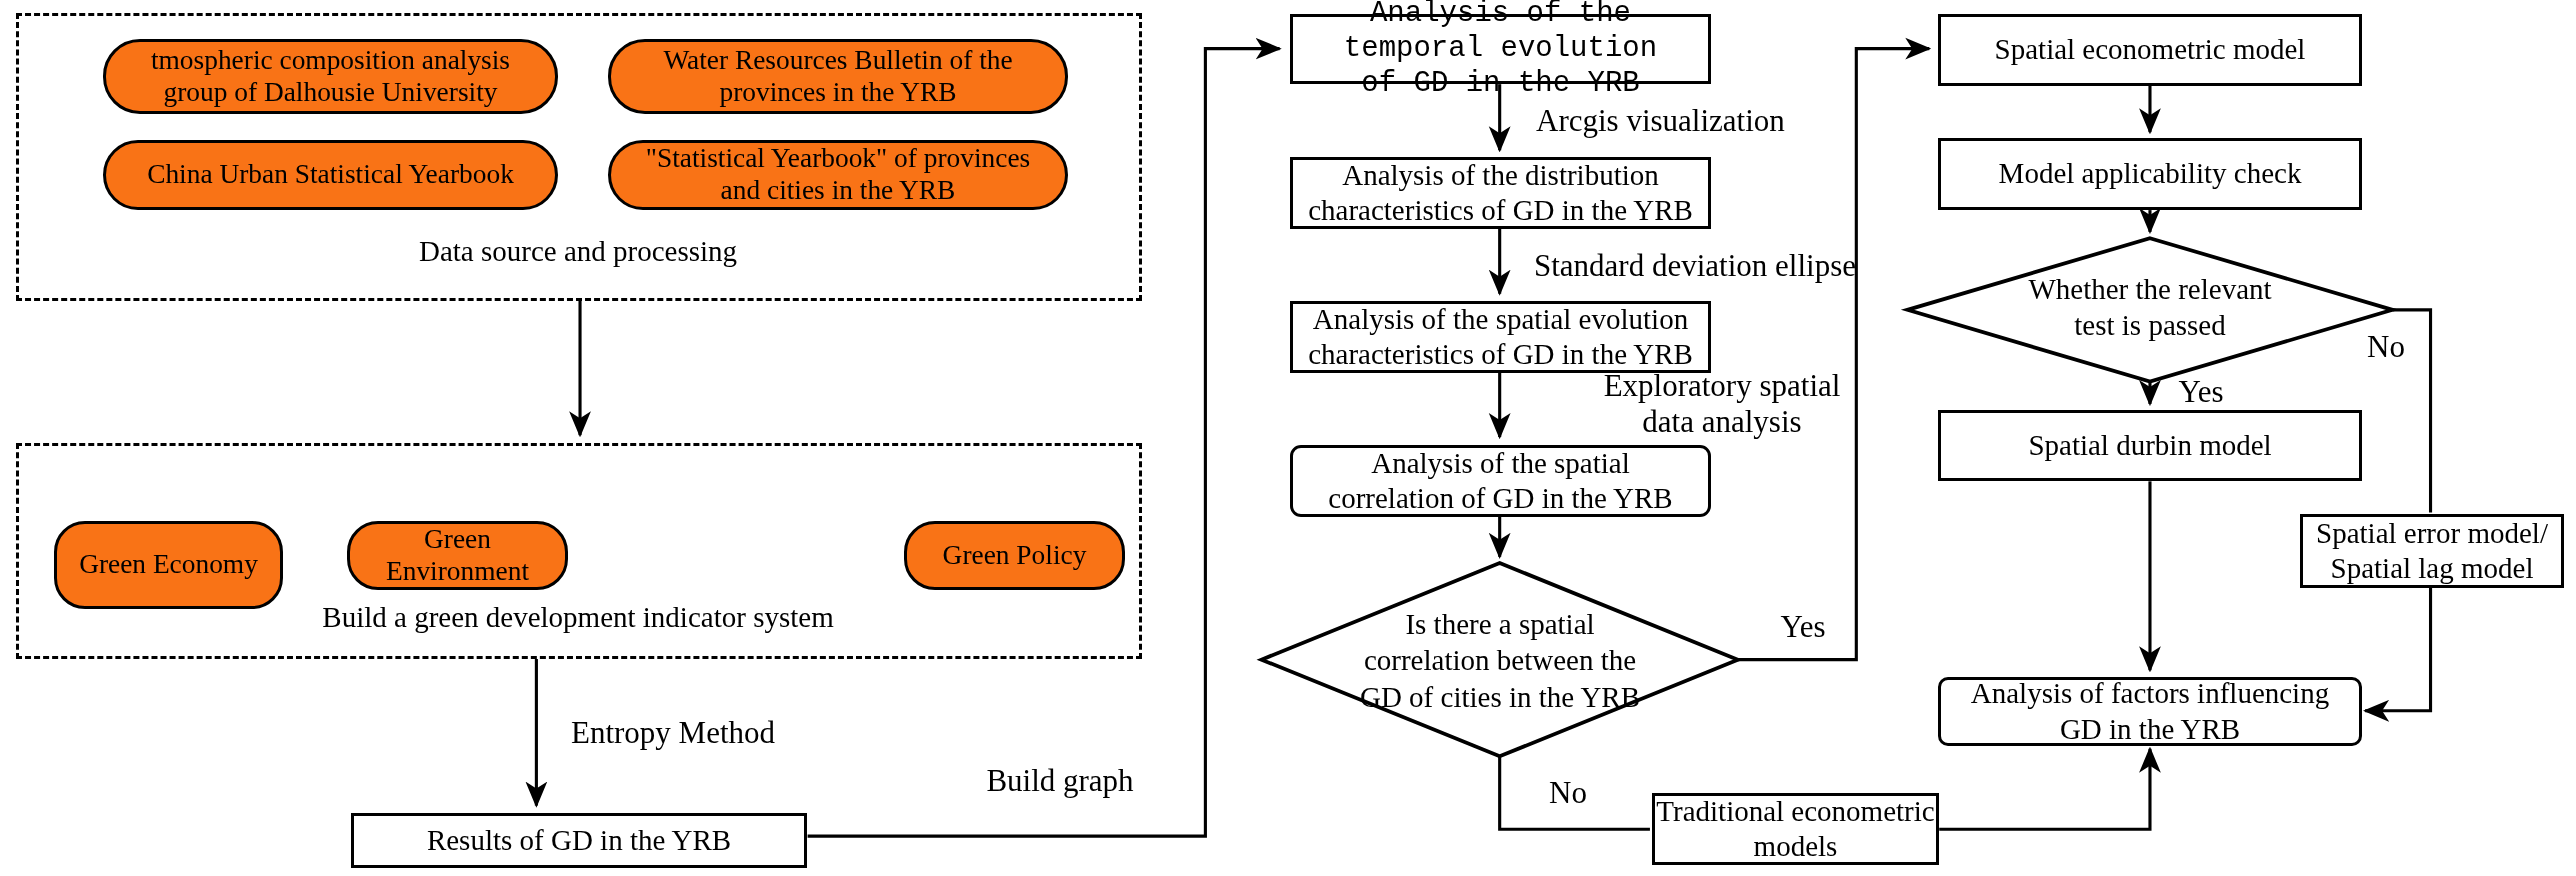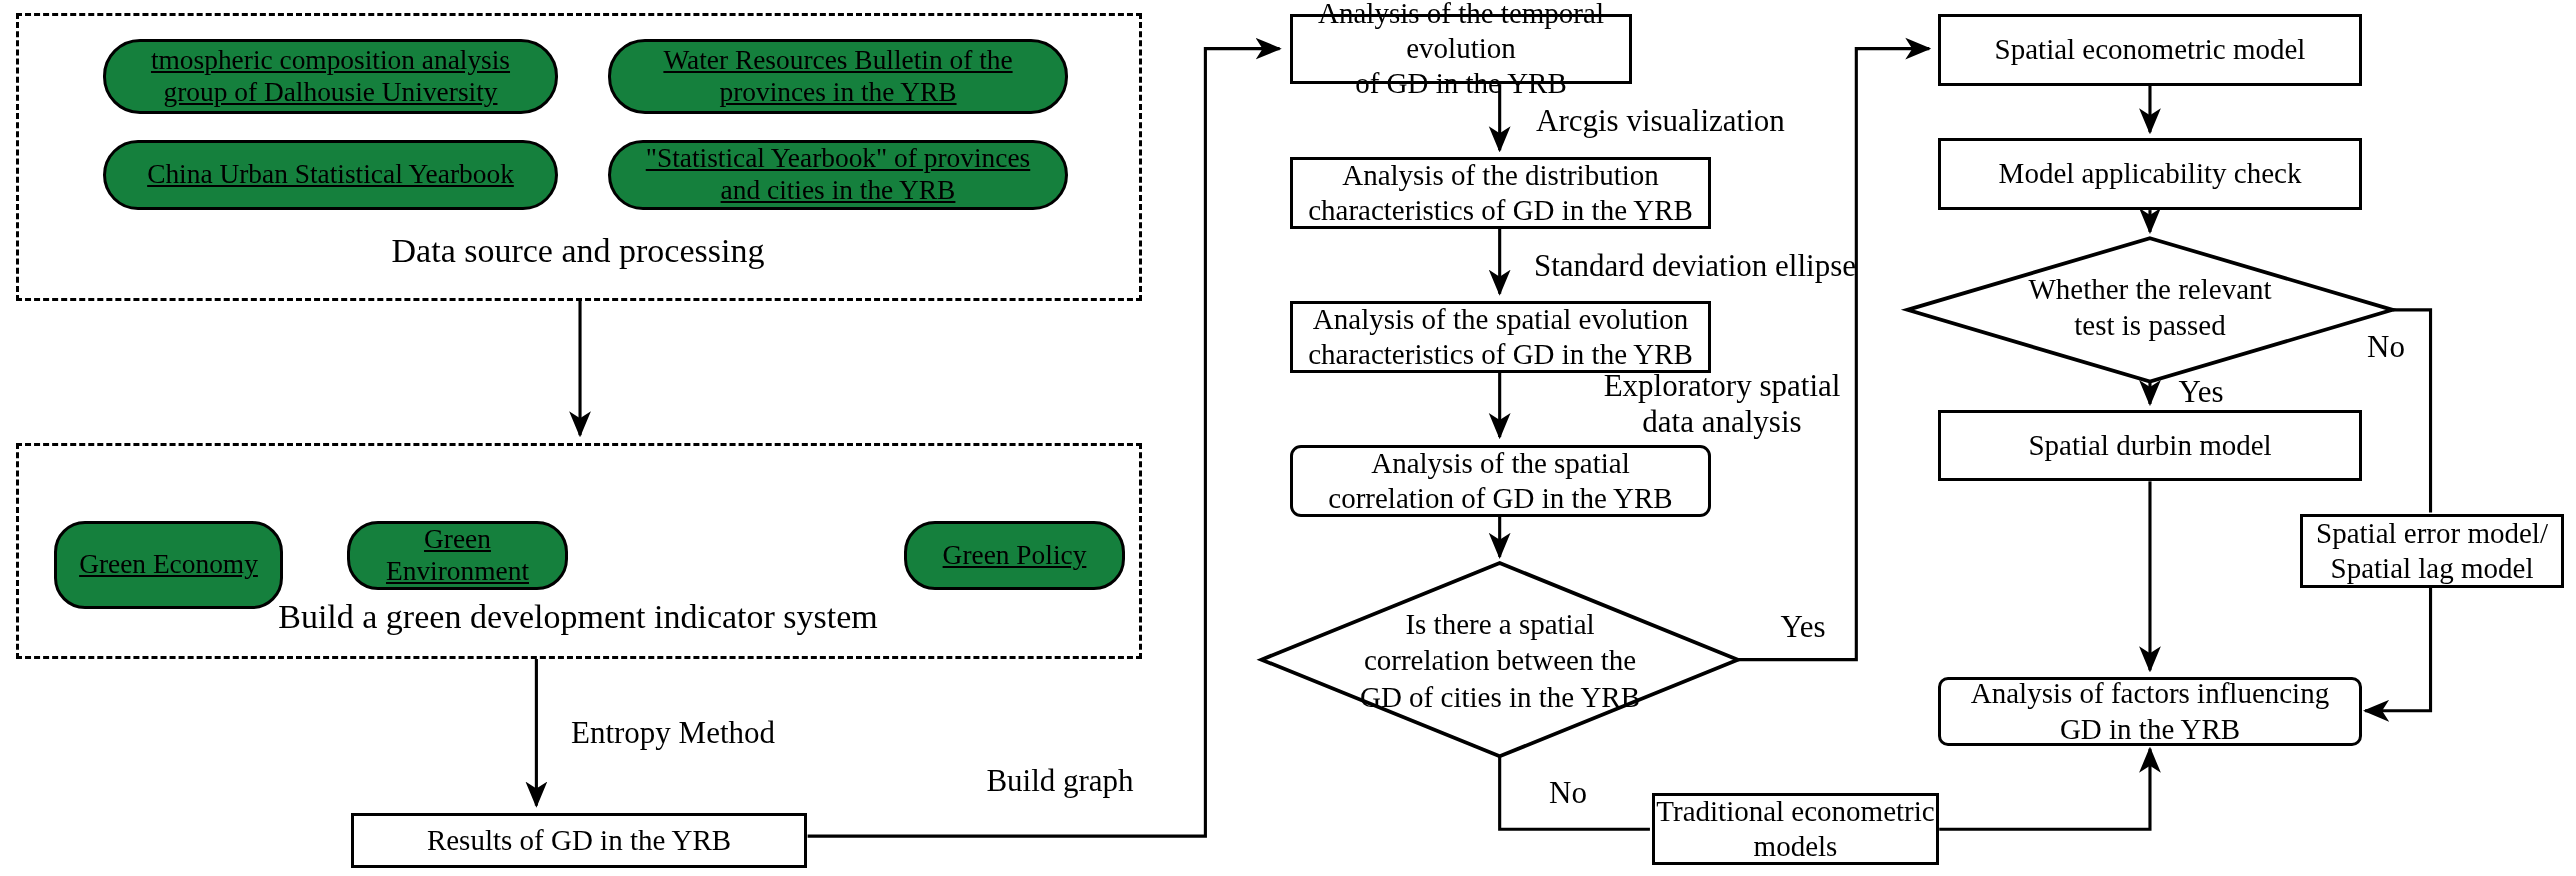--- a/index.html
+++ b/index.html
@@ -3,25 +3,25 @@
 <meta charset="utf-8">
 <style>
   html,body{margin:0;padding:0;background:#ffffff;}
   body{width:2576px;height:876px;position:relative;overflow:hidden;
        font-family:"Liberation Serif","DejaVu Serif",serif;color:#000;}
   #canvas{position:absolute;left:0;top:0;width:2576px;height:876px;}
   #wires{position:absolute;left:0;top:0;z-index:1;}
   .node{position:absolute;box-sizing:border-box;border:3.7px solid #000;background:#fff;
         display:flex;align-items:center;justify-content:center;text-align:center;
         font-size:29px;line-height:1.22;white-space:pre-line;z-index:2;}
-  .pill{position:absolute;box-sizing:border-box;border:3.1px solid #000;background:#15803d;
+  .pill{position:absolute;box-sizing:border-box;border:3.1px solid #000;background:#f97316;
         display:flex;align-items:center;justify-content:center;text-align:center;
-        font-size:27.4px;line-height:1.15;white-space:pre-line;border-radius:37px;z-index:2;text-decoration:underline;}
+        font-size:27.4px;line-height:1.15;white-space:pre-line;border-radius:37px;z-index:2;}
   .group{position:absolute;box-sizing:border-box;border:3.1px dashed #000;background:transparent;z-index:0;}
-  .caption{position:absolute;font-size:34px;text-align:center;transform:translate(-50%,-50%);
+  .caption{position:absolute;font-size:29px;text-align:center;transform:translate(-50%,-50%);
            white-space:nowrap;z-index:2;}
   .elabel{position:absolute;font-size:31px;z-index:2;white-space:pre-line;}
   .elabel.left{transform:translateY(-50%);}
   .elabel.center{transform:translate(-50%,-50%);text-align:center;}
   .dtext{position:absolute;transform:translate(-50%,-50%);text-align:center;
          font-size:29px;line-height:1.25;white-space:pre-line;z-index:3;}
   .yn{position:absolute;font-size:31px;transform:translate(-50%,-50%);z-index:3;}
 </style>
 </head>
 <body>
@@ -77,21 +77,21 @@
 
   <div class="group" style="left:15.6px;top:443px;width:1126px;height:216px;"></div>
   <div class="pill" style="left:54px;top:521px;width:229px;height:88px;border-radius:31px;">Green Economy</div>
   <div class="pill" style="left:347px;top:521px;width:221px;height:69px;border-radius:31px;">Green
 Environment</div>
   <div class="pill" style="left:904px;top:521px;width:221px;height:69px;border-radius:31px;">Green Policy</div>
   <div class="caption" style="left:578px;top:617px;">Build a green development indicator system</div>
 
   <div class="node" style="left:351px;top:813px;width:456px;height:55px;">Results of GD in the YRB</div>
 
-  <div class="node" style="left:1290px;top:13.7px;width:342px;height:70px;">Analysis of the temporal evolution
+  <div class="node" style="left:1290px;top:13.7px;width:421px;height:70px;font-family:Liberation Mono, monospace;">Analysis of the temporal evolution
 of GD in the YRB</div>
   <div class="node" style="left:1290px;top:157px;width:421px;height:72px;">Analysis of the distribution
 characteristics of GD in the YRB</div>
   <div class="node" style="left:1290px;top:301px;width:421px;height:72px;">Analysis of the spatial evolution
 characteristics of GD in the YRB</div>
   <div class="node" style="left:1290px;top:445px;width:421px;height:72px;border-radius:11px;">Analysis of the spatial
 correlation of GD in the YRB</div>
   <div class="dtext" style="left:1500px;top:660px;">Is there a spatial
 correlation between the
 GD of cities in the YRB</div>

